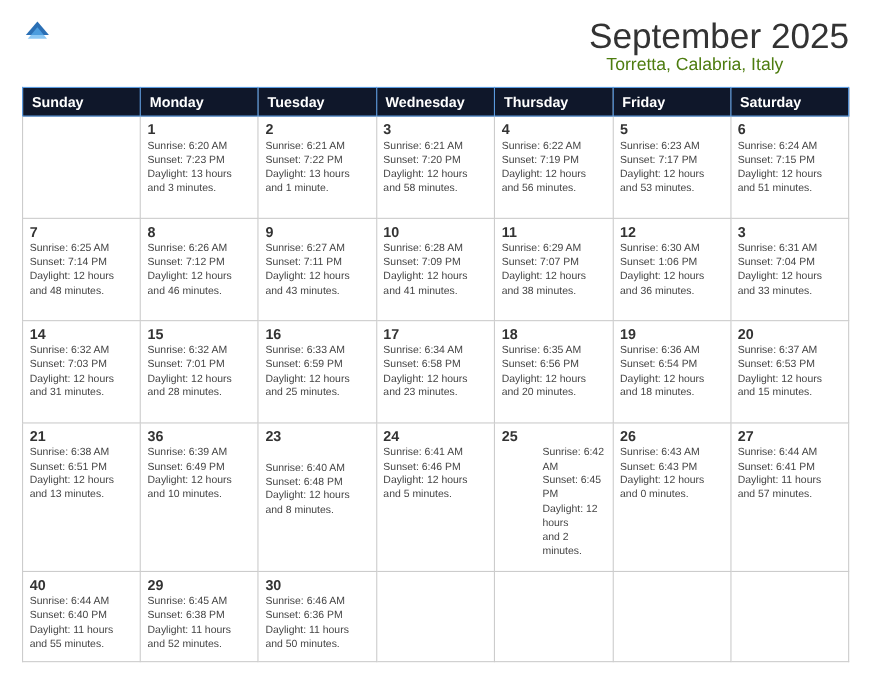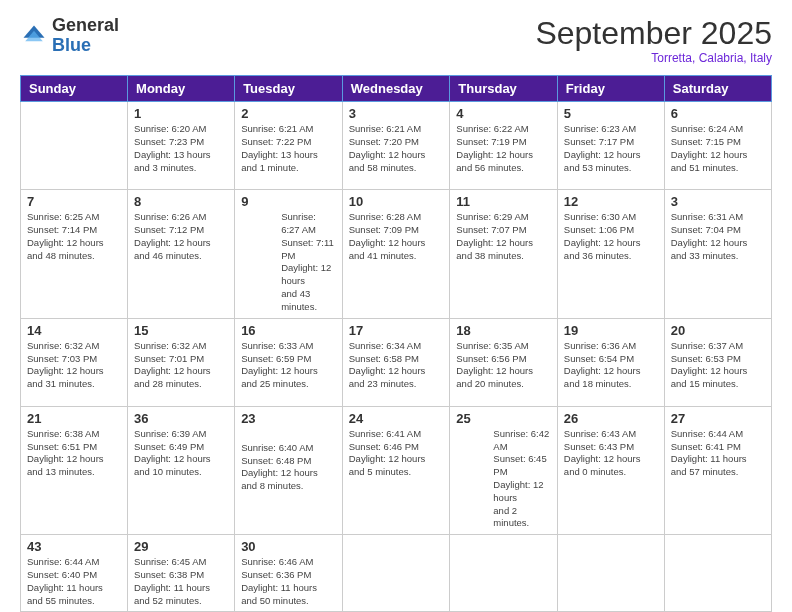--- a/index.html
+++ b/index.html
@@ -43,30 +43,31 @@
       text-align: right;
     }
     .month-title {
       font-size: 32px;
       font-weight: normal;
       color: #333;
       line-height: 1.1;
       margin-left: 44px;
     }
     .subtitle {
-      font-size: 12px;
-      color: #6d28d9;
+      font-size: 16px;
+      color: #4d7c0f;
+      text-align: center;
     }
     .calendar {
       width: 100%;
       border-collapse: collapse;
       flex: 1;
     }
     .calendar th {
-      background-color: #4c1d95;
+      background-color: #0f172a;
       color: #fff;
       text-align: left;
       padding: 5px 8px;
       font-size: 13px;
       font-weight: bold;
       border: 1px solid #5a9adf;
     }
     .calendar td {
       border: 1px solid #ccc;
       vertical-align: top;
@@ -99,24 +100,20 @@
 </head>
 <body>
 
 <div class="page">
   <div class="header">
     <div class="logo">
       <svg class="logo-icon" viewBox="0 0 32 32" xmlns="http://www.w3.org/2000/svg">
         <polygon points="16,4 28,18 4,18" fill="#2a6fb5"></polygon>
         <polygon points="16,10 26,22 6,22" fill="#5aafef" opacity="0.7"></polygon>
       </svg>
-      <div class="logo-text">
-        <span class="logo-general">General</span><br>
-        <span class="logo-blue">Blue</span>
-      </div>
     </div>
     <div class="title-block">
       <div class="month-title">September 2025</div>
       <div class="subtitle">Torretta, Calabria, Italy</div>
     </div>
   </div>
 
   <table class="calendar">
     <thead>
       <tr>
@@ -185,21 +182,21 @@
           </td>
           <td>
             <span class="day-number">8</span>
             <div class="day-info" style="white-space: pre-line;">Sunrise: 6:26 AM
 Sunset: 7:12 PM
 Daylight: 12 hours
 and 46 minutes.</div>
           </td>
           <td>
             <span class="day-number">9</span>
-            <div class="day-info" style="white-space: pre-line; margin-left: 40px;">Sunrise: 6:27 AM
+            <div class="day-info" style="white-space: pre-line;">Sunrise: 6:27 AM
 Sunset: 7:11 PM
 Daylight: 12 hours
 and 43 minutes.</div>
           </td>
           <td>
             <span class="day-number">10</span>
             <div class="day-info" style="white-space: pre-line;">Sunrise: 6:28 AM
 Sunset: 7:09 PM
 Daylight: 12 hours
 and 41 minutes.</div>
@@ -323,21 +320,21 @@
           <td>
             <span class="day-number">27</span>
             <div class="day-info" style="white-space: pre-line;">Sunrise: 6:44 AM
 Sunset: 6:41 PM
 Daylight: 11 hours
 and 57 minutes.</div>
           </td>
         </tr>
         <tr>
           <td>
-            <span class="day-number">43</span>
+            <span class="day-number">40</span>
             <div class="day-info" style="white-space: pre-line;">Sunrise: 6:44 AM
 Sunset: 6:40 PM
 Daylight: 11 hours
 and 55 minutes.</div>
           </td>
           <td>
             <span class="day-number">29</span>
             <div class="day-info" style="white-space: pre-line;">Sunrise: 6:45 AM
 Sunset: 6:38 PM
 Daylight: 11 hours

